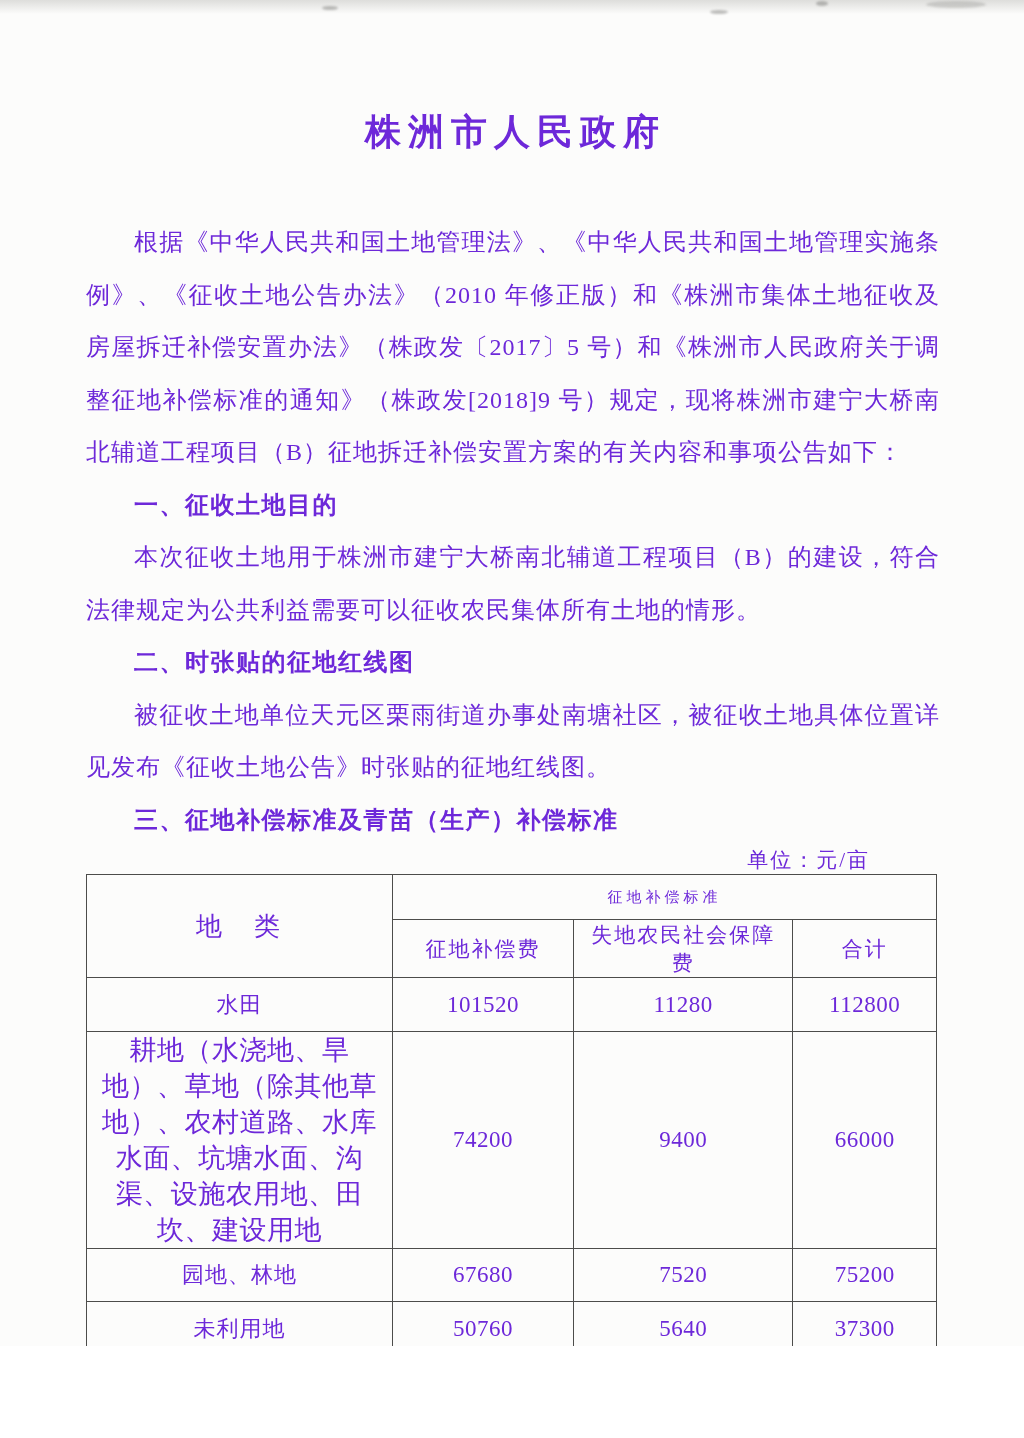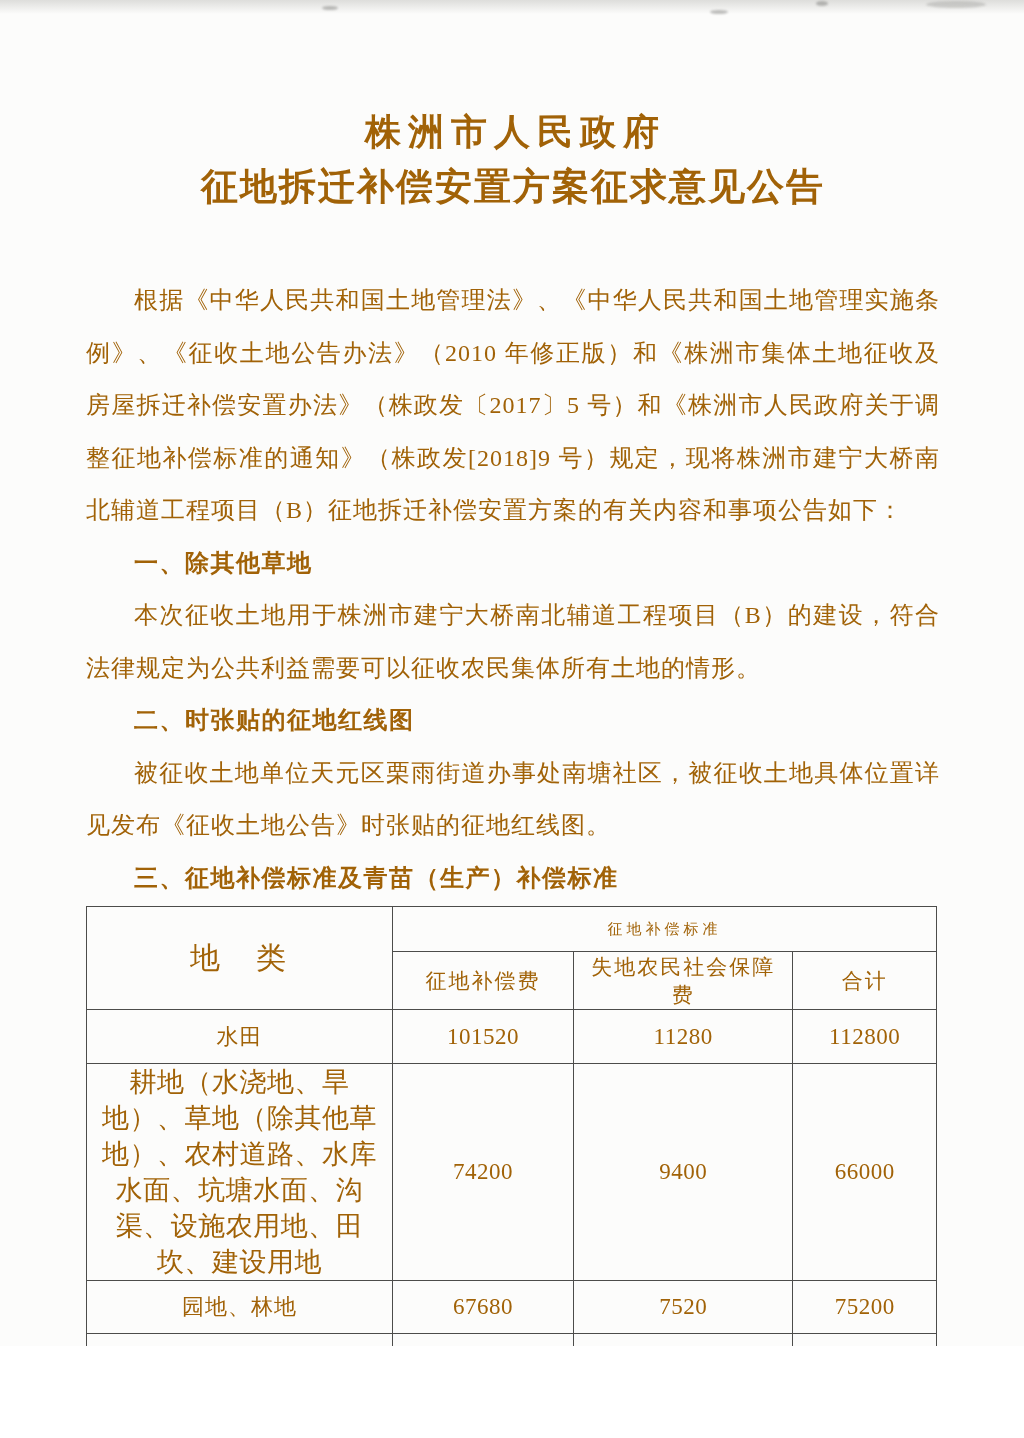--- a/index.html
+++ b/index.html
@@ -5,21 +5,21 @@
   * { box-sizing: border-box; }
   html, body { margin: 0; padding: 0; background: #ffffff; }
   .page {
     position: relative;
     width: 1024px;
     height: 1346px;
     margin: 0 auto;
     background: #fcfcfb;
     overflow: hidden;
     font-family: "Liberation Serif", "DejaVu Serif", serif;
-    color: #a16207;
+    color: #6d28d9;
   }
   
   .scan-top-band {
     position: absolute; top: 0; left: 0; right: 0; height: 14px;
     background: linear-gradient(to bottom, rgba(150,150,145,0.30), rgba(150,150,145,0));
     pointer-events: none;
   }
   .smudge {
     position: absolute;
     background: rgba(95,95,92,0.38);
@@ -86,21 +86,21 @@
     font-weight: normal;
     padding: 0 6px;
   }
   .row-group-header  { height: 45px; }
   .row-sub-header    { height: 58px; }
   .row-paddy         { height: 54px; }
   .row-cultivated    { height: 150px; }
   .row-garden        { height: 53px; }
   .row-unused        { height: 54px; }
 
-  .th-landtype { font-size: 30px; letter-spacing: 3px; }
+  .th-landtype { font-size: 26px; letter-spacing: 3px; }
   .th-group    { font-size: 15px; letter-spacing: 4px; }
   .th-col      { font-size: 21px; letter-spacing: 2px; }
   .cell-landtype { font-size: 22px; letter-spacing: 1px; }
   .cell-landtype-long {
     font-size: 27px;
     line-height: 36px;
     letter-spacing: 0.5px;
     text-align: justify;
     text-align-last: center;
     padding: 4px 14px;
@@ -113,35 +113,35 @@
 <div class="page">
 
   <div class="scan-top-band"></div>
   <div class="smudge s1"></div>
   <div class="smudge s2"></div>
   <div class="smudge s3"></div>
   <div class="smudge s4"></div>
 
   <div class="title-block">
     <div class="title-line1">株洲市人民政府</div>
-    <div class="title-line2">征地拆迁补偿安置方案征求意见公告</div>
   </div>
 
   <div class="content">
 
     <p class="para indent">根据《中华人民共和国土地管理法》、《中华人民共和国土地管理实施条例》、《征收土地公告办法》（2010 年修正版）和《株洲市集体土地征收及房屋拆迁补偿安置办法》（株政发〔2017〕5 号）和《株洲市人民政府关于调整征地补偿标准的通知》（株政发[2018]9 号）规定，现将株洲市建宁大桥南北辅道工程项目（B）征地拆迁补偿安置方案的有关内容和事项公告如下：</p>
 
-    <h2 class="sec-heading">一、除其他草地</h2>
+    <h2 class="sec-heading">一、征收土地目的</h2>
     <p class="para indent">本次征收土地用于株洲市建宁大桥南北辅道工程项目（B）的建设，符合法律规定为公共利益需要可以征收农民集体所有土地的情形。</p>
 
     <h2 class="sec-heading">二、时张贴的征地红线图</h2>
     <p class="para indent">被征收土地单位天元区栗雨街道办事处南塘社区，被征收土地具体位置详见发布《征收土地公告》时张贴的征地红线图。</p>
 
     <h2 class="sec-heading">三、征地补偿标准及青苗（生产）补偿标准</h2>
 
+    <div class="unit-row">单位：元/亩</div>
 
     <table class="comp-table">
       <colgroup>
         <col class="c1">
           <col class="c2">
           <col class="c3">
           <col class="c4">
       </colgroup>
       <thead>
         <tr class="row-group-header">

